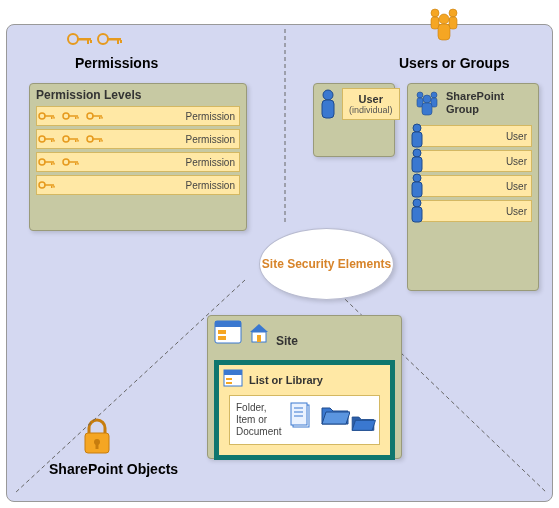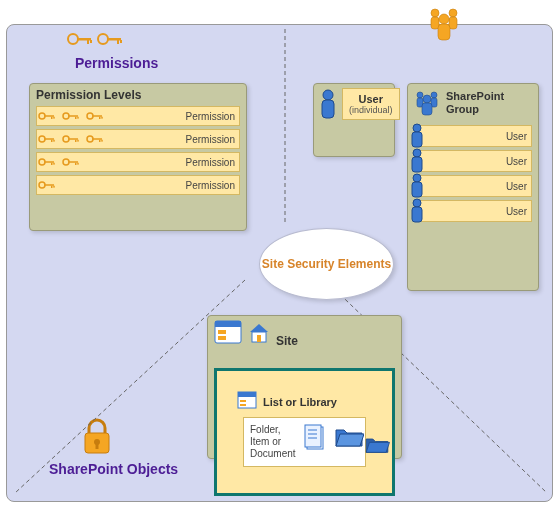--- a/index.html
+++ b/index.html
@@ -34,21 +34,21 @@
     font-weight: bold;
     color: #d7842a;
     z-index: 5;
     box-shadow: 2px 2px 4px rgba(0,0,0,0.15);
     margin-left: 42px;
   }
   .section-title {
     position: absolute;
     font-size: 14px;
     font-weight: bold;
-    color: #4c1d95;
+    color: #000000;
   }
   .box {
     position: absolute;
     background: #c7c9a3;
     border: 1px solid #999a7a;
     border-radius: 4px;
     box-shadow: 2px 2px 4px rgba(0,0,0,0.15);
   }
   .box-title {
     font-size: 12px;
@@ -226,20 +226,21 @@
       <g fill="#f5a623" stroke="#c77d0e" stroke-width="0.6">
         <circle cx="12" cy="8" r="4"></circle>
           <rect x="8" y="12" width="8" height="12" rx="3"></rect>
         <circle cx="30" cy="8" r="4"></circle>
           <rect x="26" y="12" width="8" height="12" rx="3"></rect>
         <circle cx="21" cy="14" r="5"></circle>
           <rect x="15" y="19" width="12" height="16" rx="4"></rect>
       </g>
     </svg>
   </div>
+  <div class="section-title" style="left:392px;top:30px">Users or Groups</div>
 
   <div class="box user-box" style="left:306px;top:58px;width:82px;height:74px;z-index:3">
     <div style="display:flex;align-items:flex-start;gap:4px;padding:4px 4px 0 4px">
       <span class="person">
         <svg width="20" height="34" viewBox="0 0 20 34">
             <circle cx="10" cy="7" r="5" fill="#3a78d0" stroke="#1e4a8c"></circle>
             <rect x="4" y="12" width="12" height="18" rx="4" fill="#3a78d0" stroke="#1e4a8c"></rect>
           </svg>
       </span>
       <div style="background:#ffe8a5;border:1px solid #d4b862;padding:4px 6px;flex:1">
@@ -320,21 +321,21 @@
       <span>
         <svg width="22" height="22" viewBox="0 0 22 22">
             <polygon points="11,2 20,10 2,10" fill="#3a78d0"></polygon>
             <rect x="4" y="10" width="14" height="10" fill="#fff" stroke="#3a78d0"></rect>
             <rect x="9" y="13" width="4" height="7" fill="#f5a623"></rect>
           </svg>
       </span>
       <div class="box-title" style="margin:0">Site</div>
     </div>
 
-    <div style="background:#ffe8a5;border:3px solid #0f766e;margin:20px 6px 6px 6px;padding:20px">
+    <div style="background:#ffe8a5;border:5px solid #0f766e;margin:12px 6px 6px 6px;padding:4px">
       <div style="display:flex;align-items:center;gap:6px">
         <span>
           <svg width="20" height="18" viewBox="0 0 20 18">
               <rect x="1" y="1" width="18" height="16" fill="#fff" stroke="#3a78d0"></rect>
               <rect x="1" y="1" width="18" height="5" fill="#3a78d0"></rect>
               <rect x="3" y="9" width="6" height="2" fill="#f5a623"></rect>
               <rect x="3" y="13" width="6" height="2" fill="#f5a623"></rect>
             </svg>
         </span>
         <div class="box-title" style="margin:0;font-size:11px">List or Library</div>

